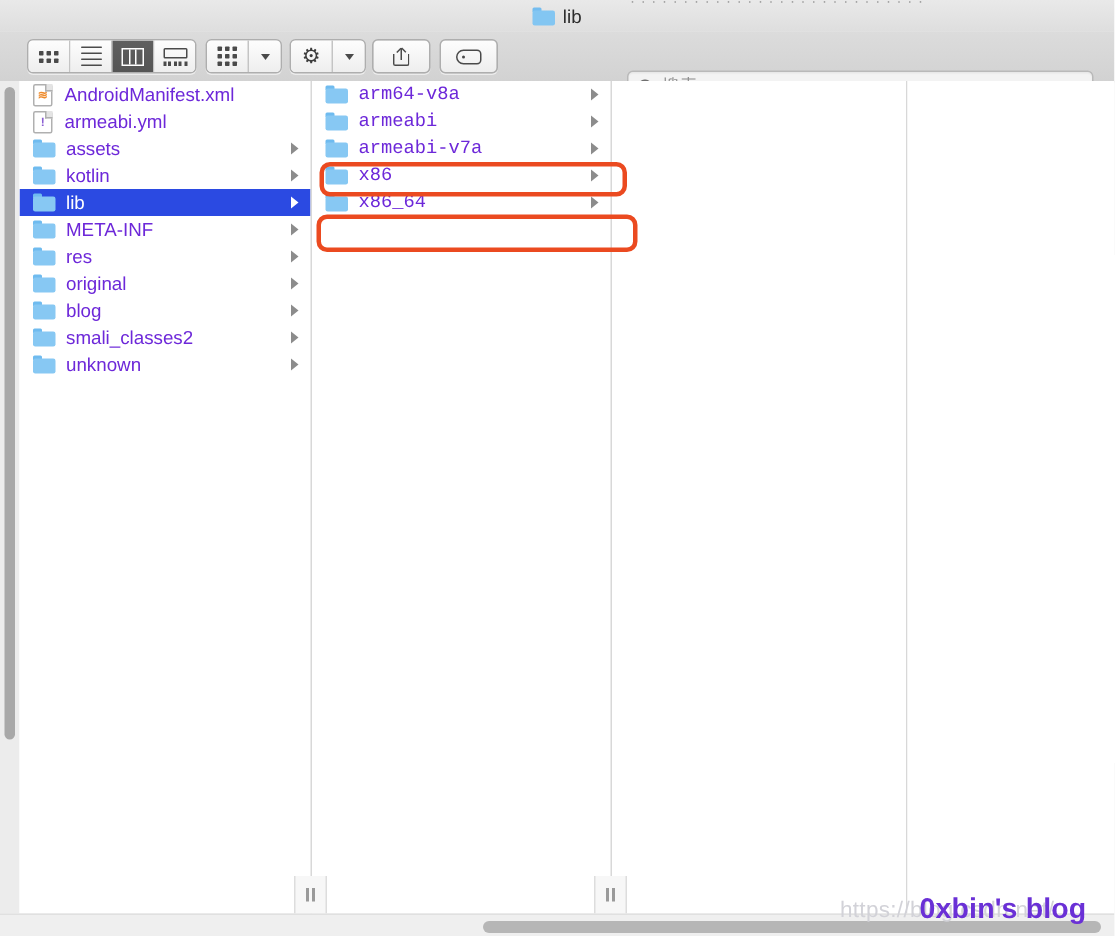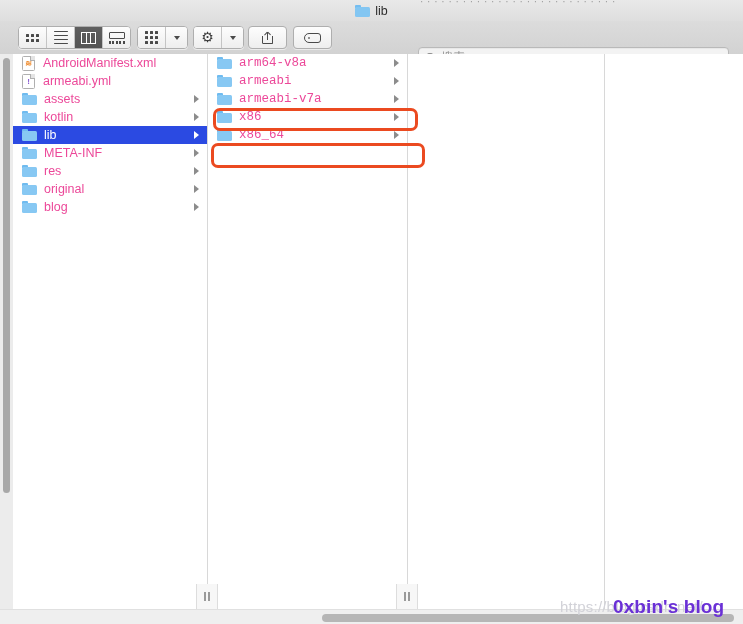--- a/index.html
+++ b/index.html
@@ -398,21 +398,21 @@
     text-align: center;
     font-size: 8px;
     line-height: 10px;
     font-weight: bold;
   }
   .doc-icon.xml .glyph { color: #ef8b2c; }
   .doc-icon.yml .glyph { color: #8a5ed2; }
 
   .file-name {
     font-size: 12.5px;
-    color: #ec4899;
+    color: #6d28d9;
     line-height: 14px;
     white-space: nowrap;
   }
   .file-row.selected .file-name { color: #ffffff; }
 
   .disclose {
     position: absolute;
     right: 8px;
     top: 50%;
     margin-top: -4px;
@@ -669,20 +669,36 @@
           <span class="disclose"></span>
         </div>
         <div class="file-row">
           <span class="folder-icon">
             <span class="tab"></span>
             <span class="body"></span>
           </span>
           <span class="file-name">blog</span>
           <span class="disclose"></span>
         </div>
+        <div class="file-row">
+          <span class="folder-icon">
+            <span class="tab"></span>
+            <span class="body"></span>
+          </span>
+          <span class="file-name">smali_classes2</span>
+          <span class="disclose"></span>
+        </div>
+        <div class="file-row">
+          <span class="folder-icon">
+            <span class="tab"></span>
+            <span class="body"></span>
+          </span>
+          <span class="file-name">unknown</span>
+          <span class="disclose"></span>
+        </div>
       </div>
     <div class="column col-2" id="col-1">
         <div class="file-row">
           <span class="folder-icon">
             <span class="tab"></span>
             <span class="body"></span>
           </span>
           <span class="file-name">arm64-v8a</span>
           <span class="disclose"></span>
         </div>

